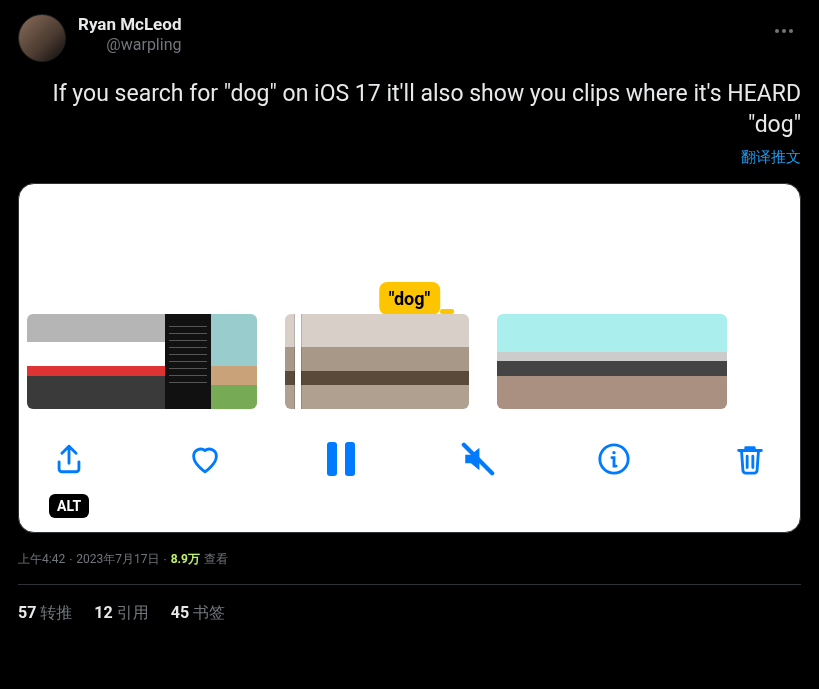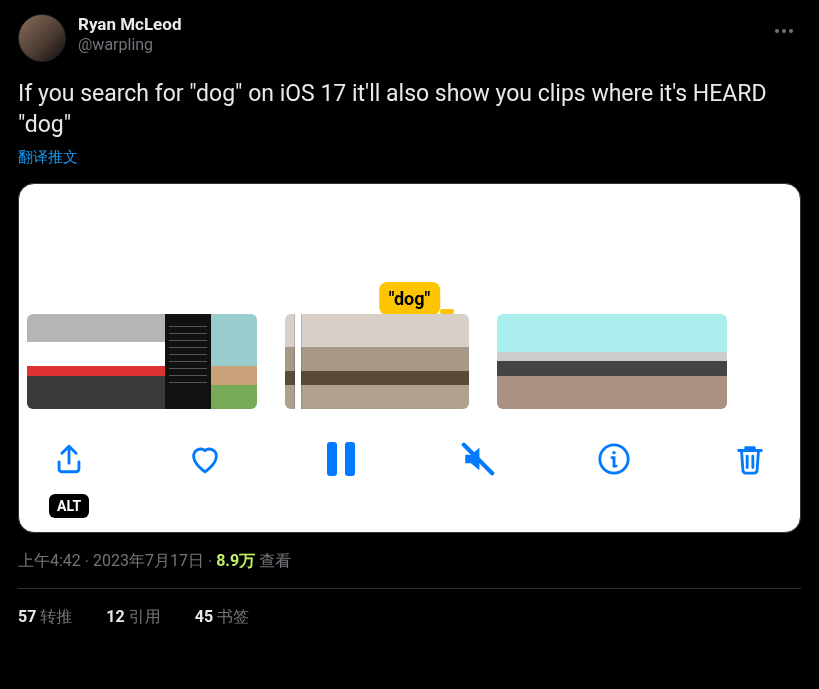--- a/index.html
+++ b/index.html
@@ -15,20 +15,21 @@
     margin:0;
     background:var(--bg);
     font-family:-apple-system,BlinkMacSystemFont,"Segoe UI",Roboto,Helvetica,Arial,sans-serif;
     color:var(--white);
     width:819px;
     height:689px;
     overflow:hidden;
   }
   .tweet{
     padding:14px 18px 0 18px;
+    text-align:right;
   }
   .header{
     display:flex;
     align-items:flex-start;
     gap:12px;
     position:relative;
   }
   .avatar{
     width:48px;height:48px;border-radius:50%;
     background:linear-gradient(135deg,#8a6d5b 0%,#4a3a30 60%,#0c0c0c 100%);
@@ -154,31 +155,31 @@
     color:#fff;
     font-weight:700;
     font-size:14px;
     padding:4px 8px;
     border-radius:6px;
     cursor:pointer;
   }
   .meta{
     margin-top:18px;
     color:var(--gray);
-    font-size:16px;
+    font-size:12px;
     display:flex;align-items:center;gap:4px;
   }
   .meta .bold{color:#bef264;font-weight:700}
   .divider{
     margin-top:16px;
     border-top:1px solid #2f3336;
   }
   .stats{
     display:flex;
-    gap:34px;
+    gap:22px;
     padding:18px 0 14px 0;
     font-size:16px;
     color:var(--gray);
   }
   .stats .n{color:#e7e9ea;font-weight:700;margin-right:4px}
   .stats div{cursor:pointer}
 </style>
 </head>
 <body>
 

